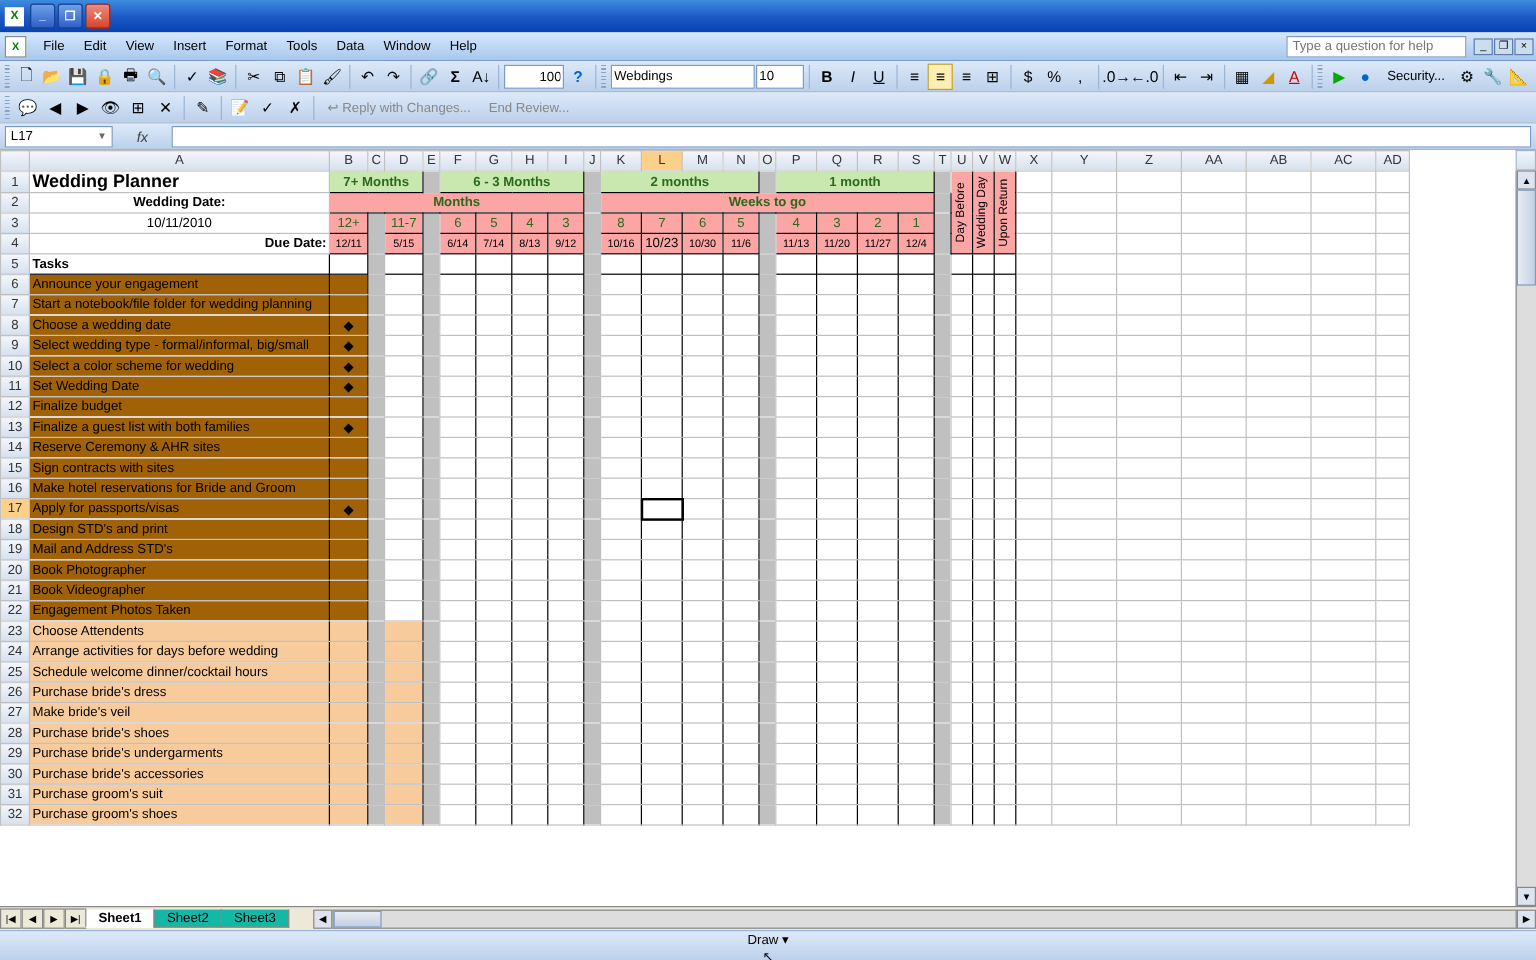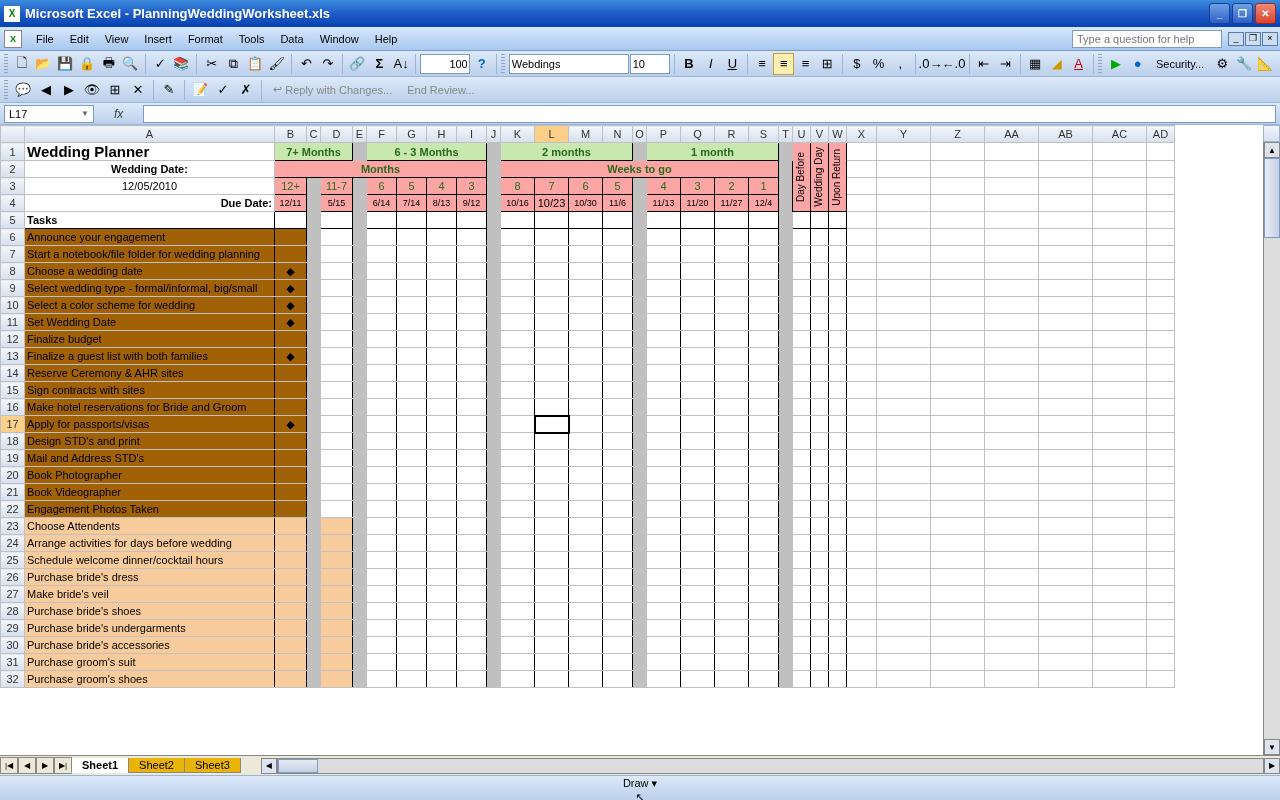--- a/index.html
+++ b/index.html
@@ -68,21 +68,21 @@
 .bd-thick { border: 1px solid #000 !important; }
 .bd-thick-lr { border-left: 1px solid #000 !important; border-right: 1px solid #000 !important; }
 
 .vtext { writing-mode: vertical-rl; transform: rotate(180deg); font-size: 10px; text-align: center; padding: 2px 0; }
 
 .active-cell { outline: 2px solid #000; outline-offset: -1px; position: relative; }
 
 
 .tabbar { background: #ece9d8; height: 20px; display: flex; align-items: center; border-top: 1px solid #888; font-size: 11px; }
 .tabbar .navbtn { width: 18px; height: 17px; border: 1px solid #888; background: #ece9d8; display: inline-flex; align-items: center; justify-content: center; cursor: pointer; font-size: 8px; }
-.tabbar .tab { padding: 1px 10px; border: 1px solid #888; border-top: none; background: #eab308; cursor: pointer; margin-left: -1px; position: relative; }
+.tabbar .tab { padding: 1px 10px; border: 1px solid #888; border-top: none; background: #14b8a6; cursor: pointer; margin-left: -1px; position: relative; }
 .tabbar .tab.active { background: white; font-weight: bold; border-bottom: 1px solid white; }
 .tabbar .hscroll { flex: 1; display: flex; align-items: center; margin-left: 20px; }
 .tabbar .scrolltrack { flex: 1; height: 16px; background: #ddd; border: 1px solid #888; position: relative; }
 .tabbar .scrollthumb { position: absolute; left: 0; width: 40px; height: 100%; background: linear-gradient(to bottom, #e8ecf4, #c4d0e4); border: 1px solid #7a9cc6; }
 .tabbar .scrollbtn { width: 16px; height: 16px; border: 1px solid #888; background: #dde4ef; font-size: 8px; display: flex; align-items: center; justify-content: center; cursor: pointer; }
 
 
 .drawbar { background: linear-gradient(to bottom, #dce9f9, #bcd0eb); height: 26px; display: flex; align-items: center; padding: 0 4px; border-top: 1px solid #9cb4d6; border-bottom: 1px solid #9cb4d6; gap: 1px; flex-direction: column; }
 
 
@@ -92,24 +92,20 @@
 .vscroll .thumb { position: absolute; top: 0; left: 0; right: 0; height: 80px; background: linear-gradient(to right, #e8ecf4, #c4d0e4); border: 1px solid #7a9cc6; }
 .vscroll .btn.down { position: absolute; bottom: 0; left: 0; right: 0; }
 
 .drag-colhdr { position: absolute; right: 0; top: 0; width: 17px; height: 17px; background: linear-gradient(to bottom, #f3f6fb, #d6e0ee); border: 1px solid #9cb4d6; }
 </style>
 </head>
 <body>
 
 <div class="titlebar">
   <span class="app-icon">X</span>
-  <span class="title">
-    <span>Microsoft Excel</span> -
-    <span>PlanningWeddingWorksheet.xls</span>
-  </span>
   <div class="winbtns">
     <div class="winbtn">_</div>
     <div class="winbtn">❐</div>
     <div class="winbtn close">✕</div>
   </div>
 </div>
 
 <div class="menubar">
   <span class="logo">X</span>
   <span class="menu-item">File</span>
@@ -341,21 +337,21 @@
 <td class="cell "></td>
           <td class="cell "></td>
           <td class="cell "></td>
           <td class="cell "></td>
           <td class="cell "></td>
           <td class="cell "></td>
           <td class="cell "></td>
         </tr>
         <tr>
           <th class="rowhdr">3</th>
-<td class="cell center">12/05/2010</td>
+<td class="cell center">10/11/2010</td>
 <td class="cell bg-lgreen center bd-thick" style="color:#2a6a1a">12+</td>
 <td class="cell bg-gray"></td>
 <td class="cell bg-lgreen center bd-thick" style="color:#2a6a1a">11-7</td>
 <td class="cell bg-gray"></td>
 <td class="cell bg-lgreen center bd-thick" style="color:#2a6a1a">6</td>
 <td class="cell bg-lgreen center bd-thick" style="color:#2a6a1a">5</td>
 <td class="cell bg-lgreen center bd-thick" style="color:#2a6a1a">4</td>
 <td class="cell bg-lgreen center bd-thick" style="color:#2a6a1a">3</td>
 <td class="cell bg-gray"></td>
 <td class="cell bg-lgreen center bd-thick" style="color:#2a6a1a">8</td>

